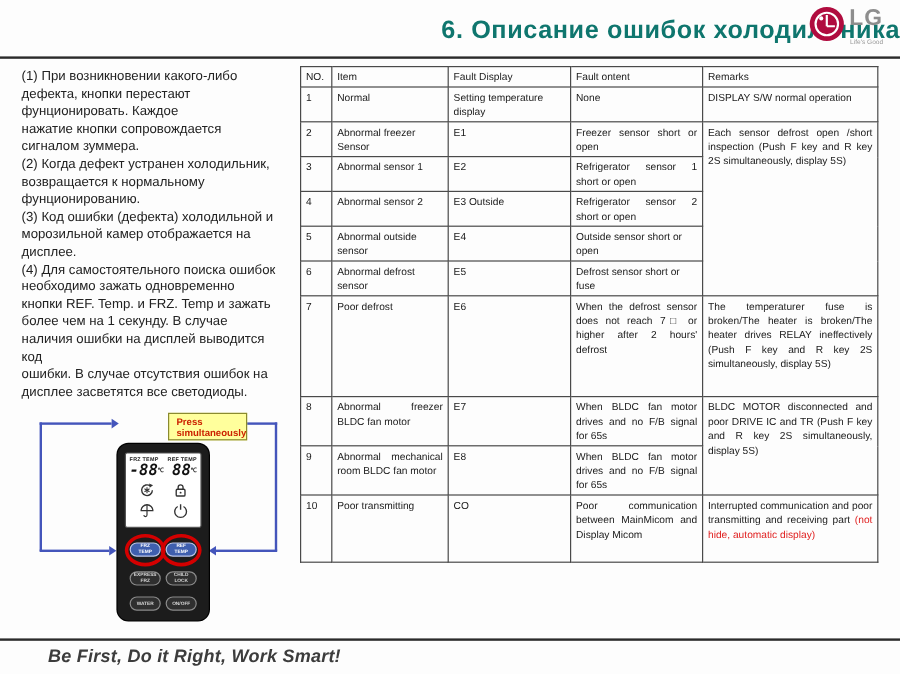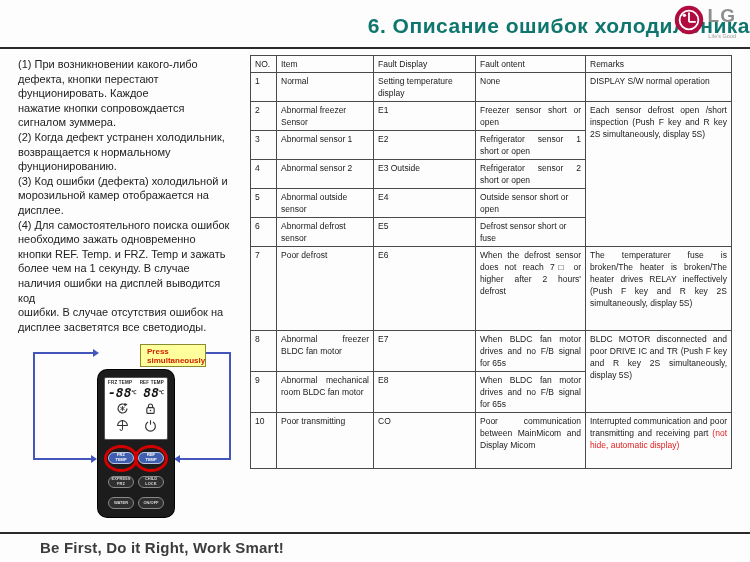--- a/index.html
+++ b/index.html
@@ -80,21 +80,21 @@
     padding:2px 4px; text-align:left; color:#1a1a1a;
     overflow:hidden;
   }
   table.fault td.just { text-align:justify; }
   .red-note { color:#e02020; }
 
   
   .footer-rule { position:absolute; top:532px; left:0; width:750px; border-top:2px solid #2b2b2b; }
   .slogan {
     position:absolute; top:539px; left:40px;
-    font-size:15px; font-weight:bold; color:#3c3c3c;
+    font-size:15px; font-weight:bold; font-style:italic; color:#3c3c3c;
     letter-spacing:0.2px;
   }
 </style>
 </head>
 <body>
 
 <div class="slide-title">6. Описание ошибок холодильника</div>
 <div class="title-rule"></div>
 
 <div class="logo">

